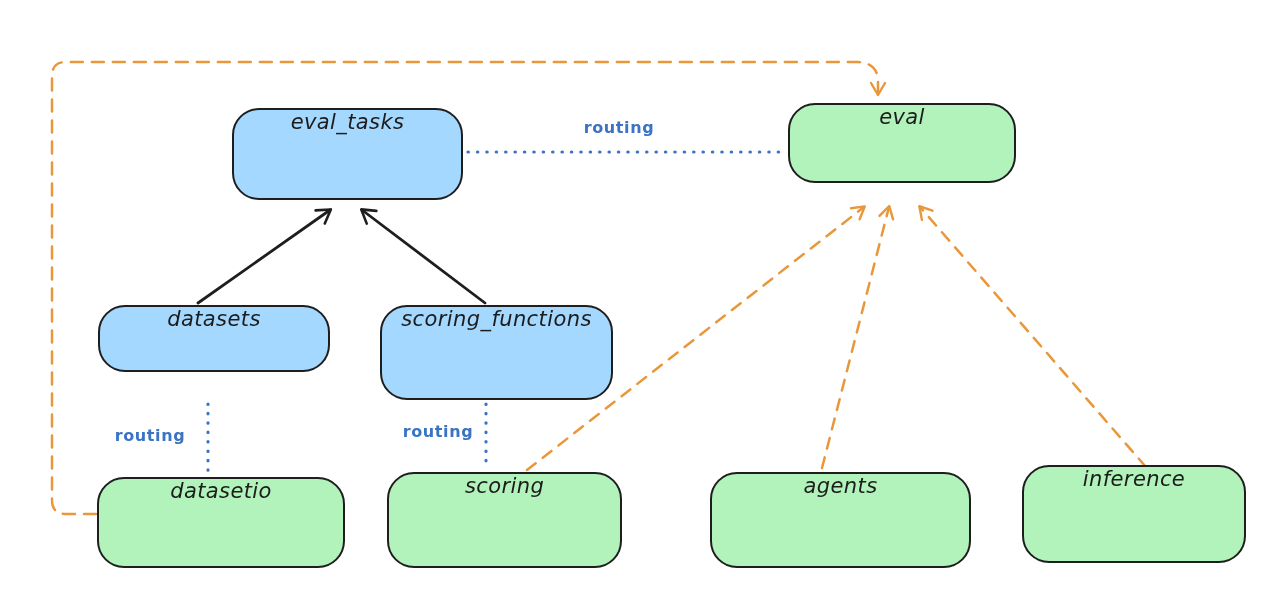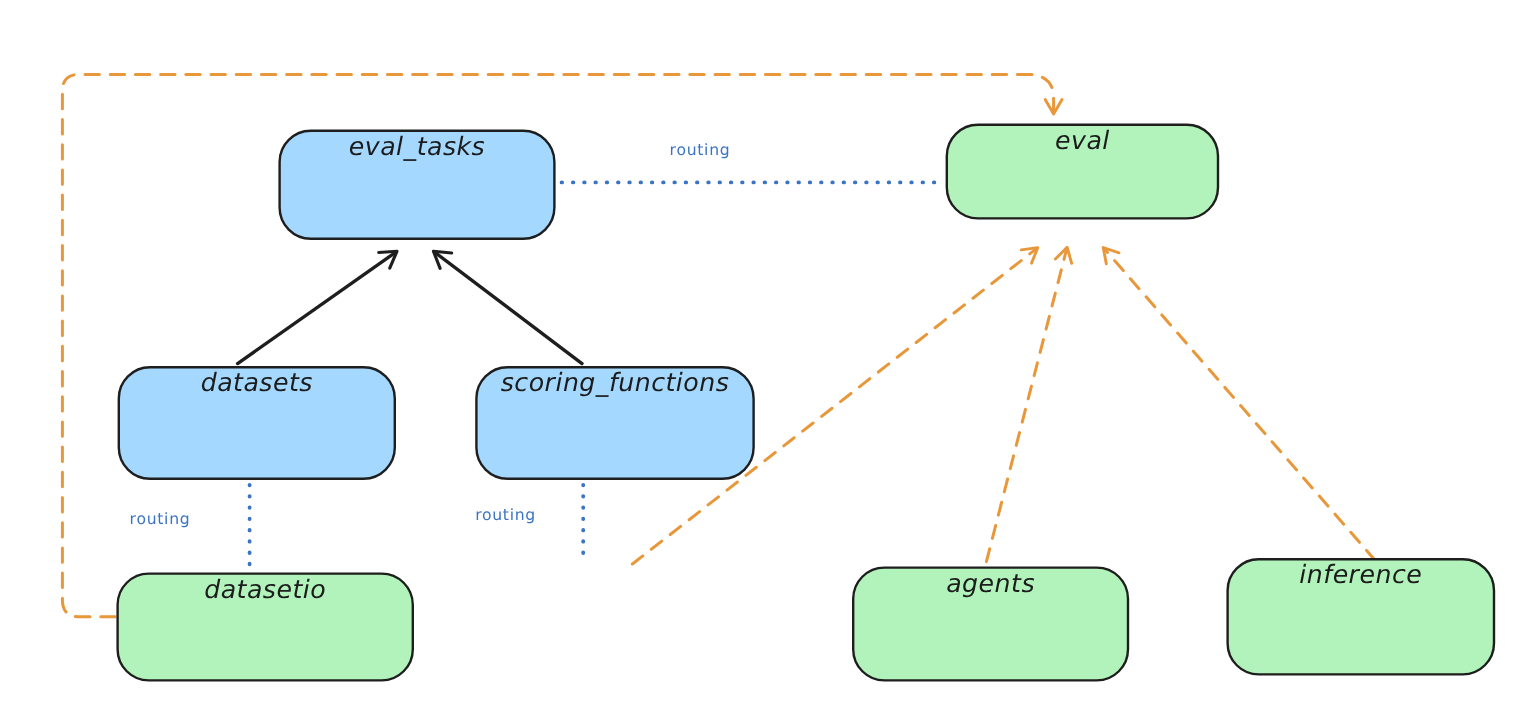--- a/index.html
+++ b/index.html
@@ -32,32 +32,33 @@
     color:var(--label-color);
     letter-spacing:0.4px;
     box-sizing:border-box;
     font-style:italic;
   }
   .node-blue{background:var(--blue-fill);}
   .node-green{background:var(--green-fill);}
   .edge-label{
     position:absolute;
     color:var(--blue-line);
-    font-size:13px;
-    font-weight:400;
+    font-size:16px;
+    font-weight:700;
     letter-spacing:0.6px;
+    text-align:center;
   }
   
   #node-eval-tasks        {left:232px; top:108px; width:231px; height:92px;}
   #node-eval              {left:788px; top:103px; width:228px; height:80px;}
-  #node-datasets          {left:98px;  top:305px; width:232px; height:95px;}
-  #node-scoring-functions {left:380px; top:305px; width:233px; height:95px;margin-left:16px;}
+  #node-datasets          {left:98px;  top:305px; width:232px; height:67px;}
+  #node-scoring-functions {left:380px; top:305px; width:233px; height:95px;}
   #node-datasetio         {left:97px;  top:477px; width:248px; height:91px;}
   #node-scoring           {left:387px; top:472px; width:235px; height:96px;}
-  #node-agents            {left:710px; top:472px; width:231px; height:96px;}
+  #node-agents            {left:710px; top:472px; width:261px; height:96px;}
   #node-inference         {left:1022px;top:465px; width:224px; height:98px;}
   
   #label-routing-top      {left:558px; top:118px; width:122px;}
   #label-routing-left     {left:108px; top:426px; width:84px;}
   #label-routing-mid      {left:396px; top:422px; width:84px;}
 </style>
 </head>
 <body>
 
 <div class="canvas">
@@ -93,20 +94,23 @@
   </div>
   <div class="node node-blue" id="node-datasets">
     <span>datasets</span>
   </div>
   <div class="node node-blue" id="node-scoring-functions">
     <span>scoring_functions</span>
   </div>
   <div class="node node-green" id="node-datasetio">
     <span>datasetio</span>
   </div>
+  <div class="node node-green" id="node-scoring">
+    <span>scoring</span>
+  </div>
   <div class="node node-green" id="node-agents">
     <span>agents</span>
   </div>
   <div class="node node-green" id="node-inference">
     <span>inference</span>
   </div>
 
   <div class="edge-label" id="label-routing-top">routing</div>
   <div class="edge-label" id="label-routing-left">routing</div>
   <div class="edge-label" id="label-routing-mid">routing</div>

